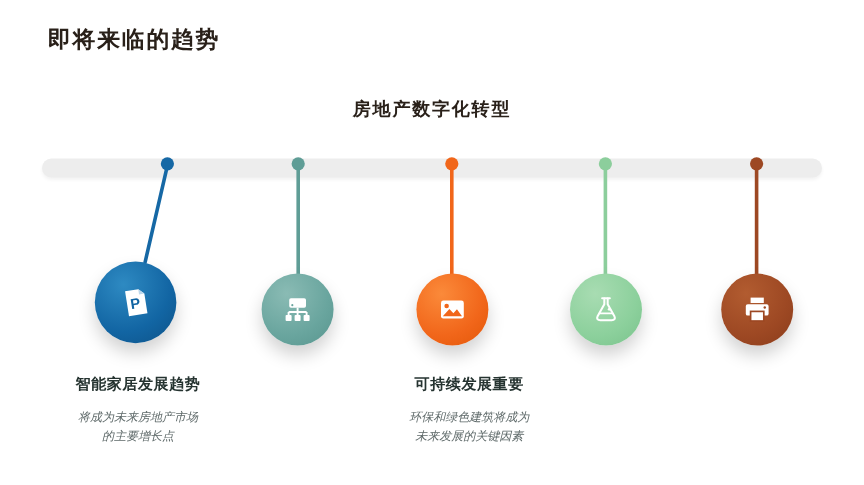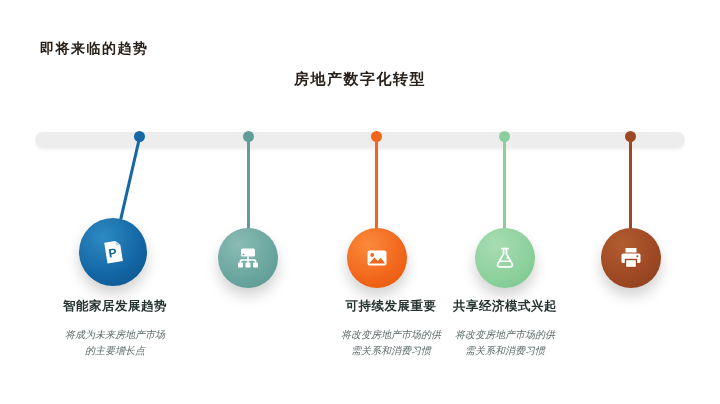--- a/index.html
+++ b/index.html
@@ -1,40 +1,40 @@
 <!DOCTYPE html>
 <html><head>
 <meta charset="utf-8">
 <style>
   html,body { margin:0; padding:0; background:#ffffff; }
   .stage {
     position:relative; width:720px; height:404px; background:#ffffff;
     font-family:"Liberation Sans","DejaVu Sans",sans-serif; overflow:hidden;
   }
   .title {
-    position:absolute; left:40px; top:40px; margin:0;
-    font-size:14px; font-weight:bold; color:#292019; letter-spacing:1.5px;
+    position:absolute; left:40px; top:20px; margin:0;
+    font-size:19px; font-weight:bold; color:#292019; letter-spacing:1.5px;
   }
   .subtitle {
-    position:absolute; left:0; right:0; top:66px; margin:4px; text-align:center;
+    position:absolute; left:0; right:0; top:66px; margin:16px; text-align:center;
     font-size:15px; font-weight:bold; color:#292019; letter-spacing:1.5px;
   }
   .bar {
     position:absolute; left:35px; top:132px; width:650px; height:16px;
     background:#ededed; border-radius:8px; box-shadow:0 2px 3px rgba(0,0,0,0.05);
   }
   .dot { position:absolute; top:131px; width:11px; height:11px; border-radius:50%; }
   .line { position:absolute; width:3px; border-radius:2px; }
   .circle {
     position:absolute; border-radius:50%;
     display:flex; align-items:center; justify-content:center;
     box-shadow:0 8px 14px rgba(0,0,0,0.18);
   }
   .txt { position:absolute; top:298px; width:132px; text-align:center; }
-  .txt h3 { margin:0 0 7px; font-size:12.5px; font-weight:bold; color:#253330; letter-spacing:0.5px; }
+  .txt h3 { margin:14px 0 7px; font-size:12.5px; font-weight:bold; color:#253330; letter-spacing:0.5px; }
   .txt p  { margin:12px auto; width:104px; font-size:10px; line-height:1.62; color:#5f6a6a;font-style:italic; }
 
   
   .d1 { left:134px; background:#1668a5; }
   .l1 { left:138px; top:138px; height:84px; background:#1668a5;
         transform-origin:50% 0; transform:rotate(13deg); }
   .c1 { left:79px; top:218px; width:68px; height:68px;
         background:radial-gradient(circle at 35% 28%, #2e8ac2, #1265a3 60%, #0d5186); }
   .t1 { left:49px; }
   
@@ -108,36 +108,32 @@
   <div class="line l3"></div>
   <div class="circle c3">
     <svg viewBox="0 0 36 36">
       <rect x="8.5" y="10.5" width="19" height="15" rx="2" fill="#ffffff"></rect>
       <circle cx="13.2" cy="15" r="1.9" fill="#f1661a"></circle>
       <path d="M10 23.5 L15.5 17.5 L18.8 21 L21.8 17.8 L26 23.5 Z" fill="#f1661a"></path>
     </svg>
   </div>
   <div class="txt t3">
     <h3>可持续发展重要</h3>
-    <p>将改变房地产市场的供需关系和消费习惯</p>
+    <p>环保和绿色建筑将成为未来发展的关键因素</p>
   </div>
 
   <div class="dot d4"></div>
   <div class="line l4"></div>
   <div class="circle c4">
     <svg viewBox="0 0 36 36">
       <path d="M14.8 8.6 H21.2" stroke="#ffffff" stroke-width="1.7" stroke-linecap="round" fill="none"></path>
       <path d="M16.6 8.8 V13.6 L11 23.6 C10 25.6 11 26.8 13.2 26.8 H22.8 C25 26.8 26 25.6 25 23.6 L19.4 13.6 V8.8" fill="none" stroke="#ffffff" stroke-width="1.7" stroke-linejoin="round" stroke-linecap="round"></path>
       <path d="M12.6 21.2 H23.4" stroke="#ffffff" stroke-width="1.4" stroke-linecap="round" fill="none"></path>
       <circle cx="20.6" cy="17.8" r="1.1" fill="#ffffff"></circle>
     </svg>
-  </div>
-  <div class="txt t4">
-    <h3>共享经济模式兴起</h3>
-    <p>将改变房地产市场的供需关系和消费习惯</p>
   </div>
 
   <div class="dot d5"></div>
   <div class="line l5"></div>
   <div class="circle c5">
     <svg viewBox="0 0 36 36">
       <rect x="12.5" y="8" width="11" height="4.5" fill="#ffffff"></rect>
       <rect x="8.5" y="13.5" width="19" height="9.5" rx="1.6" fill="#ffffff"></rect>
       <circle cx="24.3" cy="16.2" r="1" fill="#9d4823"></circle>
       <rect x="12.5" y="19.5" width="11" height="8" fill="#ffffff" stroke="#9d4823" stroke-width="1.4"></rect>

